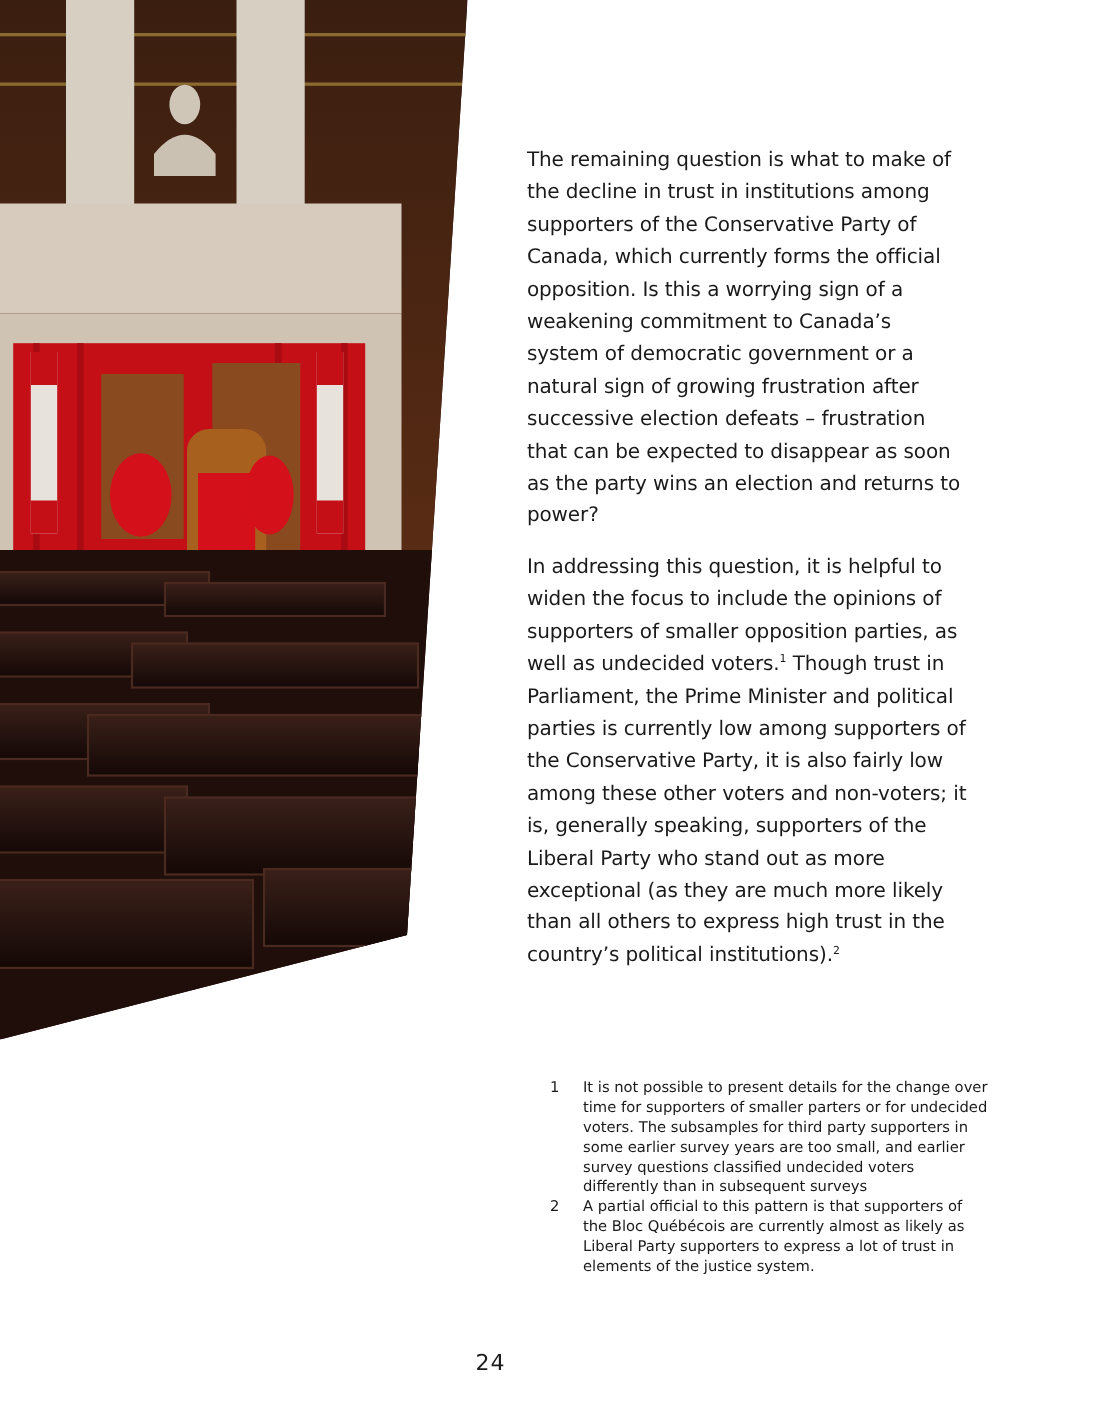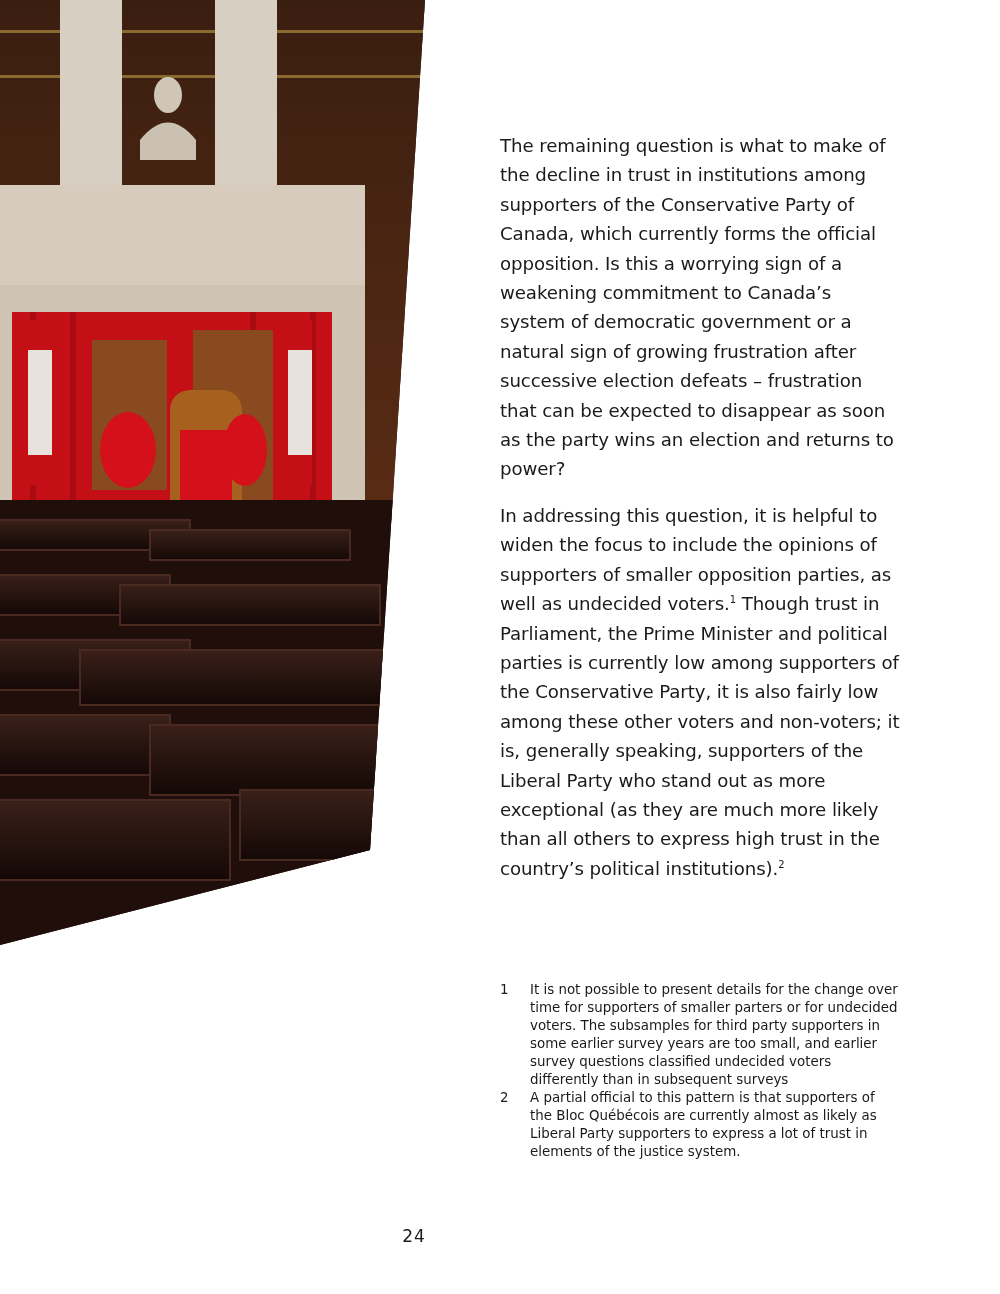--- a/index.html
+++ b/index.html
@@ -2,30 +2,30 @@
 <html><head>
 <meta charset="utf-8">
 <style>
   html, body { margin: 0; padding: 0; background: #ffffff; }
   body { width: 1000px; height: 1294px; position: relative; overflow: hidden; font-family: "DejaVu Sans", sans-serif; color: #1a1a1a; }
 
   .photo { position: absolute; left: 0; top: 0; width: 430px; height: 950px;
     clip-path: polygon(0 0, 425px 0, 370px 850px, 0 945px); overflow: hidden; background: #2a1310; }
   .photo svg { display: block; }
 
-  .body-text { position: absolute; left: 500px; top: 131px; width: 400px; font-size: 18.2px; line-height: 29.4px; letter-spacing: -0.1px; }
+  .body-text { position: absolute; left: 479px; top: 131px; width: 400px; font-size: 18.2px; line-height: 29.4px; letter-spacing: -0.1px; }
   .body-text p { margin: 0 0 17px 0; }
   .body-text sup { font-size: 10px; vertical-align: 7px; line-height: 0; }
 
   .footnotes { position: absolute; left: 500px; top: 981px; width: 400px; font-size: 13.4px; line-height: 18px; }
   .fn { display: flex; }
   .fn-num { width: 30px; flex: 0 0 30px; }
   .fn-text { flex: 1; }
 
-  .page-num { position: absolute; left: 0; width: 828px; top: 1226px; text-align: center; font-size: 17px; letter-spacing: 1px; }
+  .page-num { position: absolute; left: 0; width: 828px; top: 1226px; text-align: center; font-size: 20px; letter-spacing: 1px; padding-left: 32px; }
 </style>
 </head>
 <body>
 
 <div class="photo">
   <svg width="430" height="950" viewBox="0 0 430 950">
     <defs>
       <linearGradient id="wall" x1="0" y1="0" x2="0" y2="1">
         <stop offset="0" stop-color="#3a1e10"></stop>
           <stop offset="1" stop-color="#5a2c14"></stop>

